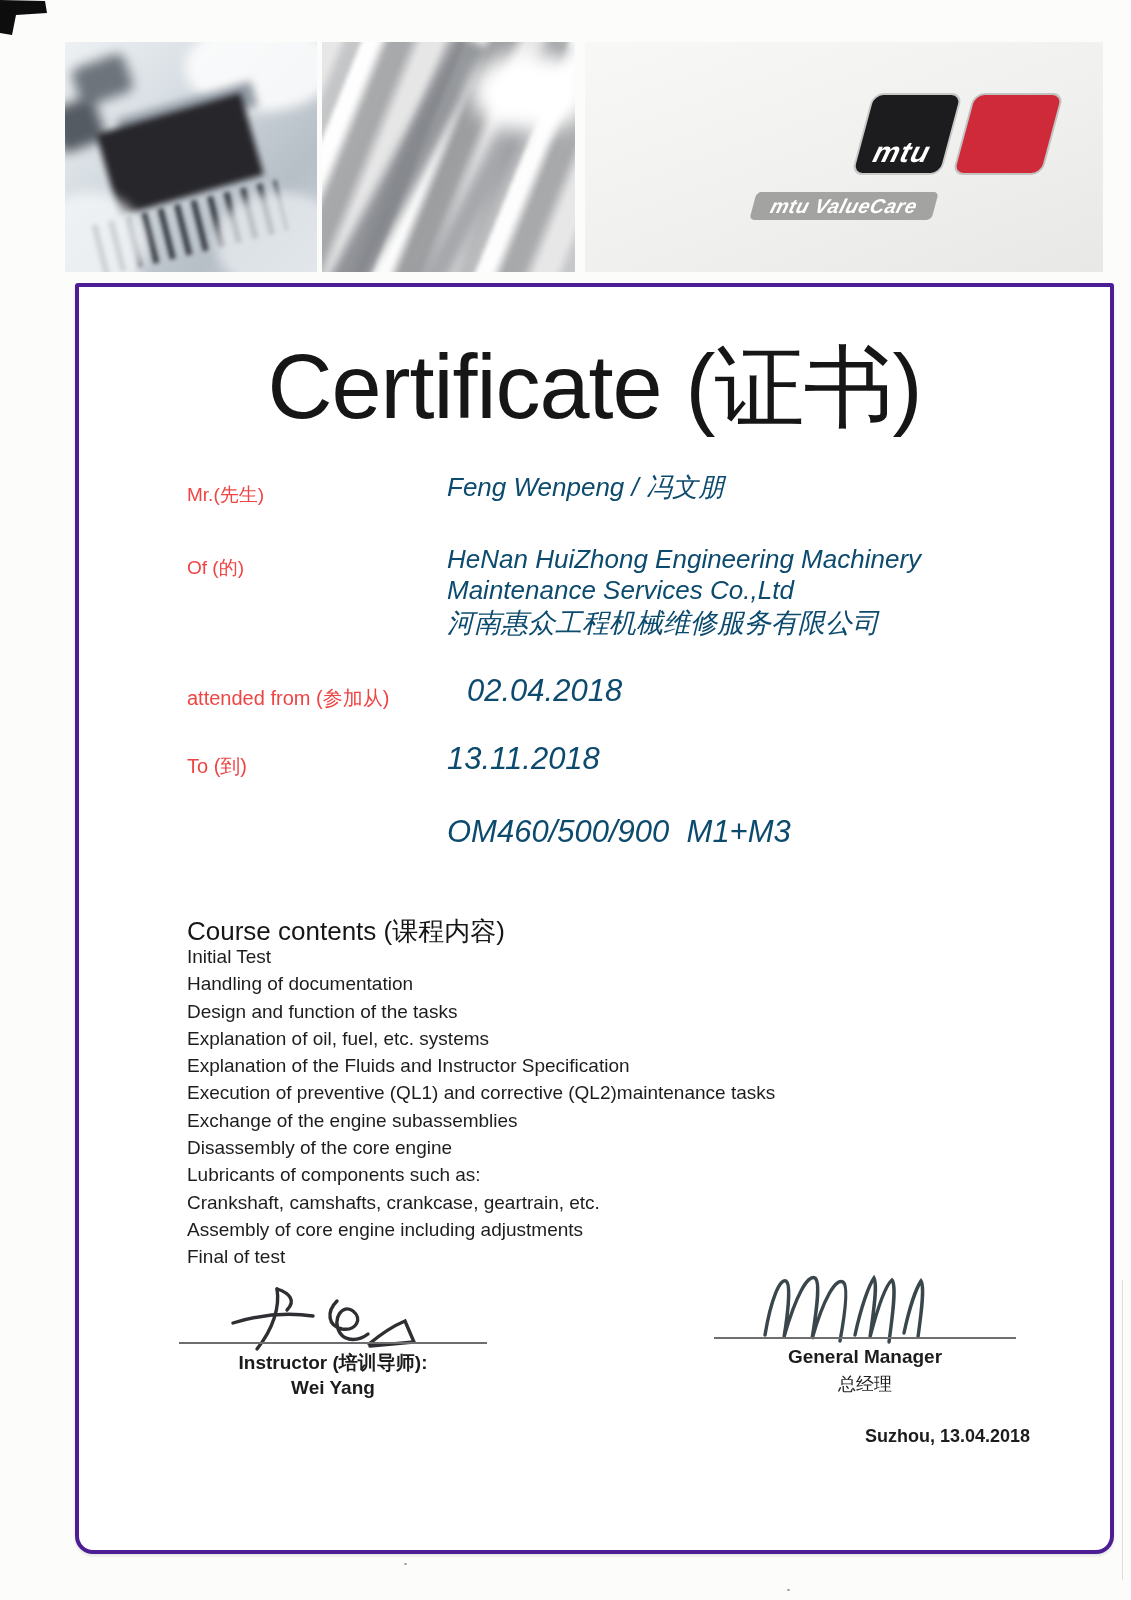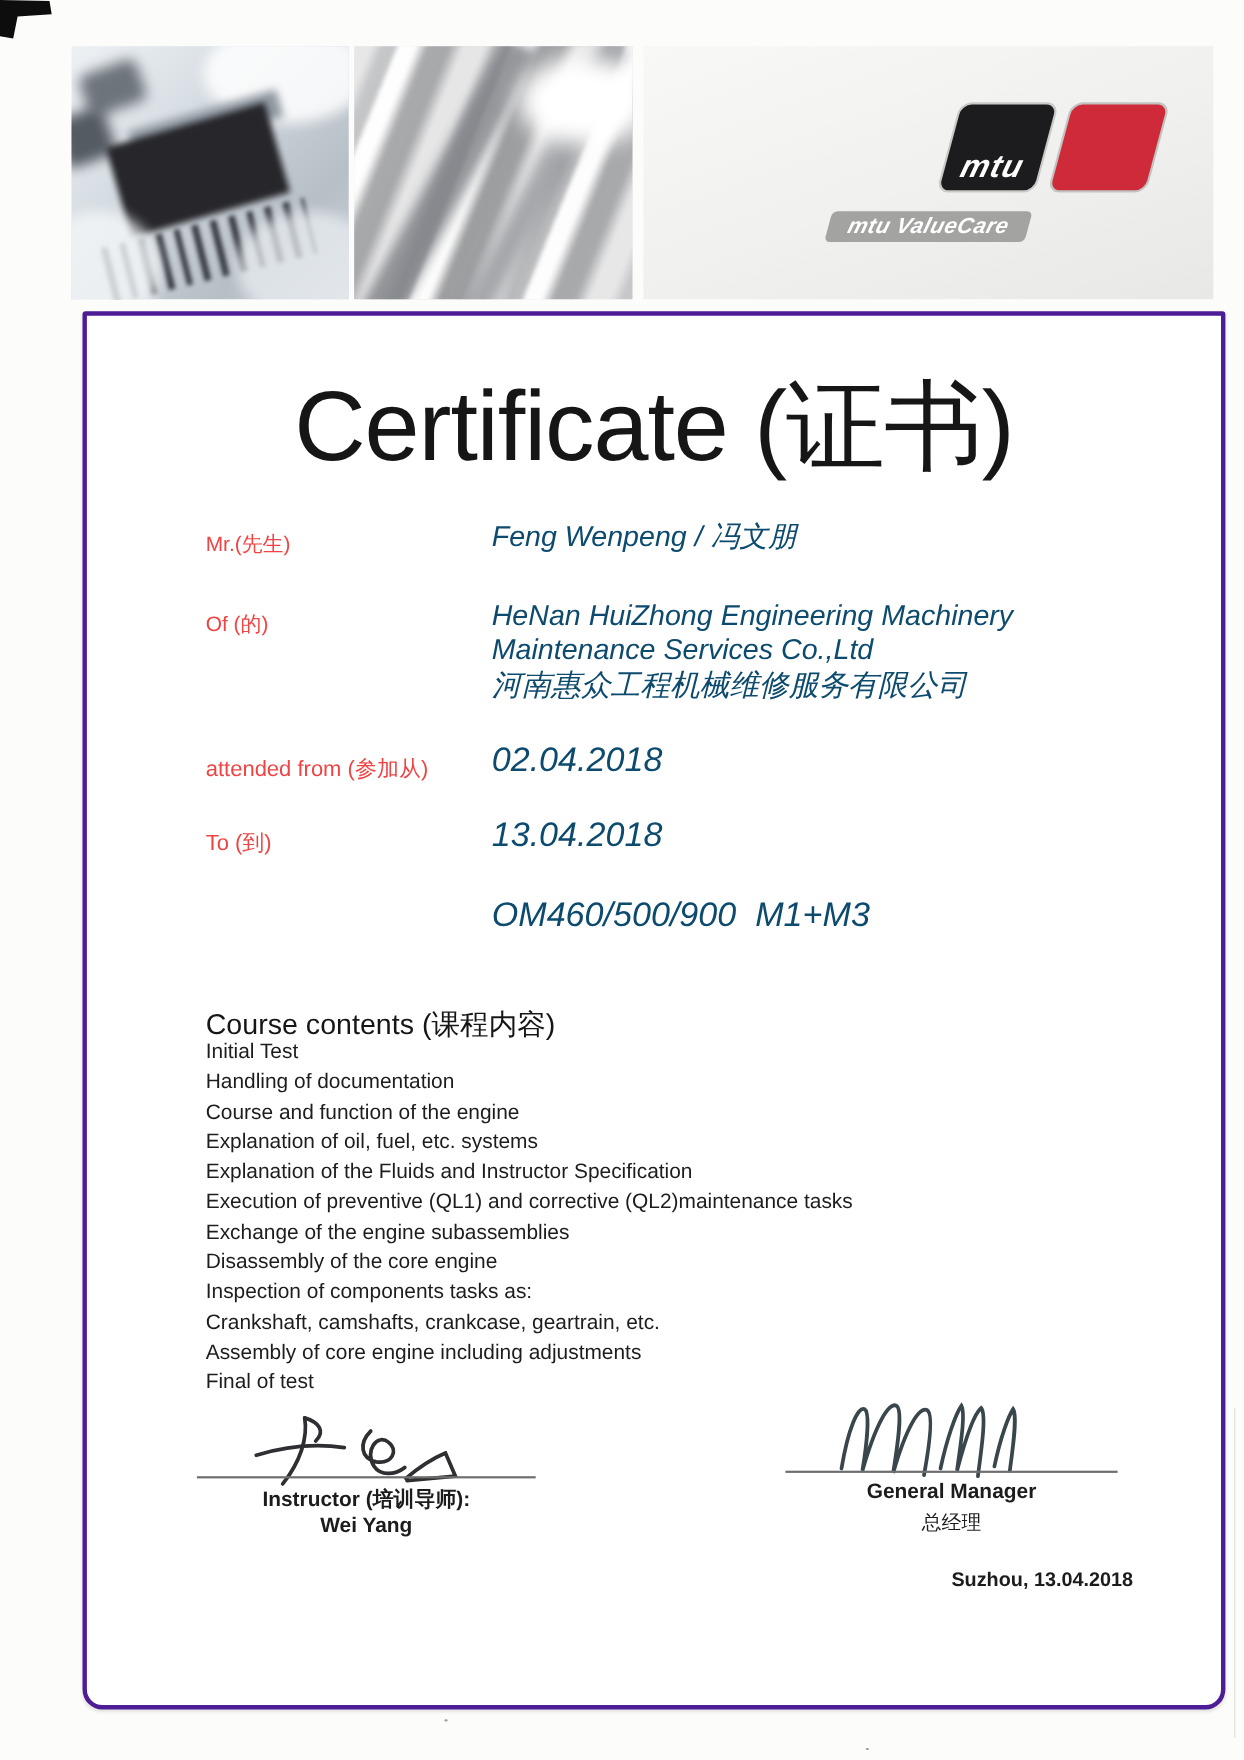--- a/index.html
+++ b/index.html
@@ -41,21 +41,21 @@
   .badge span{color:#ffffff;font-weight:bold;font-style:italic;font-size:20px;letter-spacing:.5px;}
 
   
   .sheet{position:absolute;left:75px;top:283px;width:1031px;height:1263px;background:#ffffff;
     border:4px solid #4c1d95;border-radius:3px 3px 18px 18px;box-shadow:0 2px 3px rgba(0,0,0,.10);}
   .title{position:absolute;left:0;top:40px;width:100%;margin:0;text-align:center;font-size:90px;font-weight:400;letter-spacing:-1px;color:#161616;}
   .flabel{position:absolute;left:108px;font-size:19px;color:#ef4444;}
   .fvalue{position:absolute;left:368px;font-size:26px;color:#0c4a6e;font-style:italic;}
   .lab-mr{top:195px;} .val-mr{top:183px;}
   .lab-of{top:268px;} .val-of-1{top:257px;} .val-of-2{top:288px;} .val-of-3{top:318px;font-size:27px;}
-  .lab-from{top:398px;font-size:20px;} .val-from{top:386px;font-size:31px;}
+  .lab-from{top:398px;font-size:20px;} .val-from{top:386px;font-size:31px;margin-left:20px;}
   .lab-to{top:466px;font-size:20px;} .val-to{top:454px;font-size:31px;}
   .val-code{top:527px;font-size:31px;white-space:pre;}
   .course-heading{position:absolute;left:108px;top:627px;margin:0;font-size:26px;font-weight:400;color:#161616;}
   .course-list{position:absolute;left:108px;top:656px;font-size:19px;line-height:27.3px;color:#1d1d1d;}
   .sigline{position:absolute;border-top:2px solid #6e6e6e;height:0;}
   .sig-instr-line{left:100px;top:1055px;width:308px;}
   .sig-gm-line{left:635px;top:1050px;width:302px;}
   .sig-svg{position:absolute;}
   .sig-instr-svg{left:140px;top:992px;}
   .sig-gm-svg{left:678px;top:978px;}
@@ -116,35 +116,35 @@
 
     <div class="flabel lab-of">Of (的)</div>
     <div class="fvalue val-of-1">HeNan HuiZhong Engineering Machinery</div>
     <div class="fvalue val-of-2">Maintenance Services Co.,Ltd</div>
     <div class="fvalue val-of-3">河南惠众工程机械维修服务有限公司</div>
 
     <div class="flabel lab-from">attended from (参加从)</div>
     <div class="fvalue val-from">02.04.2018</div>
 
     <div class="flabel lab-to">To (到)</div>
-    <div class="fvalue val-to">13.04.2018</div>
+    <div class="fvalue val-to">13.11.2018</div>
 
     <div class="fvalue val-code">OM460/500/900  M1+M3</div>
 
     <h2 class="course-heading">Course contents (课程内容)</h2>
     <div class="course-list">
       <div>Initial Test</div>
       <div>Handling of documentation</div>
-      <div>Course and function of the engine</div>
+      <div>Design and function of the tasks</div>
       <div>Explanation of oil, fuel, etc. systems</div>
       <div>Explanation of the Fluids and Instructor Specification</div>
       <div>Execution of preventive (QL1) and corrective (QL2)maintenance tasks</div>
       <div>Exchange of the engine subassemblies</div>
       <div>Disassembly of the core engine</div>
-      <div>Inspection of components tasks as:</div>
+      <div>Lubricants of components such as:</div>
       <div>Crankshaft, camshafts, crankcase, geartrain, etc.</div>
       <div>Assembly of core engine including adjustments</div>
       <div>Final of test</div>
     </div>
 
     <svg class="sig-svg sig-instr-svg" width="210" height="75" viewBox="0 0 210 75">
       <g fill="none" stroke="#2f2f33" stroke-width="3.4" stroke-linecap="round">
         <path d="M14 44 C 40 36, 66 33, 94 37"></path>
         <path d="M58 10 C 61 28, 54 50, 38 70"></path>
         <path d="M58 10 C 71 14, 77 22, 68 31"></path>

